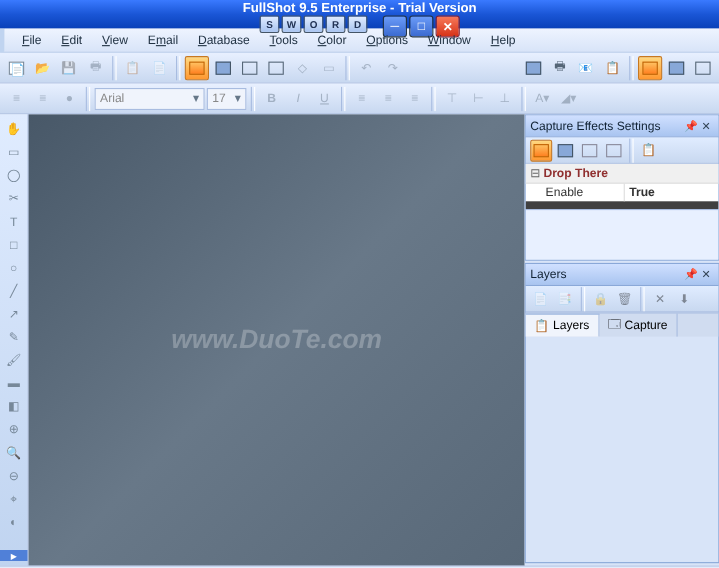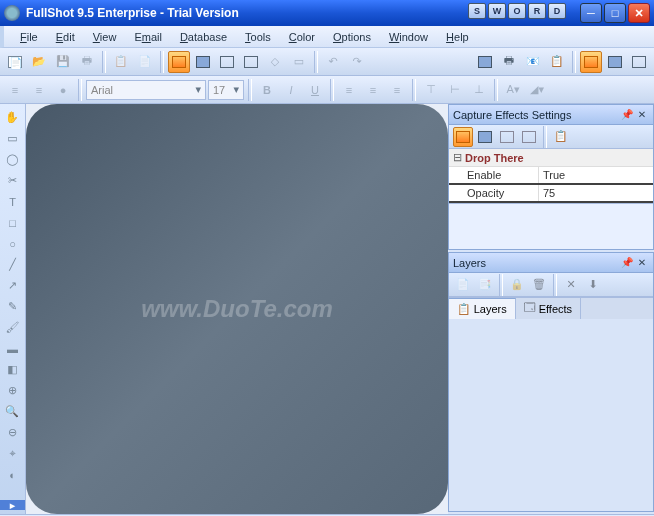--- a/index.html
+++ b/index.html
@@ -1,63 +1,63 @@
 <!DOCTYPE html>
 <html><head>
 <meta charset="utf-8">
 <style>
 * { margin: 0; padding: 0; box-sizing: border-box; font-family: Tahoma, Arial, sans-serif; font-size: 11px; }
 body { width: 654px; height: 516px; background: #e8eef8; overflow: hidden; }
 
-.titlebar { height: 26px; background: linear-gradient(to bottom, #3a7aff 0%, #1a56d6 50%, #0940b8 100%); display: flex; align-items: center; padding: 0 4px; color: white; }
+.titlebar { height: 26px; background: linear-gradient(to bottom, #3a7aff 0%, #1a56d6 50%, #0940b8 100%); display: flex; align-items: center; padding: 0 4px; color: white; flex-direction: column; }
 .titlebar-icon { width: 16px; height: 16px; background: radial-gradient(circle, #8bc 40%, #579 70%); border-radius: 50%; margin-right: 6px; }
 .titlebar-text { flex: 1; font-weight: bold; font-size: 12px; }
 .titlebar-btns { display: flex; gap: 2px; }
 .tb-sq { width: 18px; height: 16px; background: linear-gradient(to bottom, #e0ecff, #a8c4f0); border: 1px solid #456; border-radius: 2px; display: flex; align-items: center; justify-content: center; font-size: 9px; color: #235; font-weight: bold; cursor: pointer; }
 .tb-sys { width: 22px; height: 20px; border-radius: 3px; display: flex; align-items: center; justify-content: center; color: white; font-weight: bold; cursor: pointer; }
 .tb-min, .tb-max { background: linear-gradient(to bottom, #6b9cf8, #3a6ad0); border: 1px solid #234; }
 .tb-close { background: linear-gradient(to bottom, #f87a5a, #d63218); border: 1px solid #823; }
 
 .menubar { height: 22px; background: linear-gradient(to bottom, #eef4ff, #d8e4f8); border-bottom: 1px solid #b4c8e8; display: flex; align-items: center; padding: 0 8px; gap: 2px; border-left: 4px solid #c0d4f0; }
 .menu-item { padding: 2px 8px; cursor: pointer; color: #234; }
 .menu-item u { text-decoration: underline; }
 
 .toolbar { height: 28px; background: linear-gradient(to bottom, #e8f0ff, #c8d8f0); border-bottom: 1px solid #a8bce0; display: flex; align-items: center; padding: 0 4px; gap: 2px; }
 .tb-sep { width: 4px; height: 22px; border-left: 1px solid #a8bce0; border-right: 1px solid #fff; margin: 0 2px; }
 .tb-btn { width: 22px; height: 22px; border-radius: 2px; display: flex; align-items: center; justify-content: center; cursor: pointer; color: #567; }
 .tb-btn.active { background: linear-gradient(to bottom, #ffd880, #ff9830); border: 1px solid #c87820; }
 .tb-btn.disabled { opacity: 0.4; cursor: default; }
 .tb-combo { height: 20px; background: #f0f4fc; border: 1px solid #a8bce0; padding: 0 4px; display: flex; align-items: center; color: #888; }
-.font-combo { width: 120px; }
+.font-combo { width: 100px; }
 .size-combo { width: 36px; }
 
 .main { display: flex; height: 410px; }
 .left-tools { width: 26px; background: linear-gradient(to bottom, #e0ecff, #c0d4f0); border-right: 1px solid #a8bce0; display: flex; flex-direction: column; align-items: center; padding: 4px 0; gap: 2px; }
 .lt-btn { width: 20px; height: 19px; display: flex; align-items: center; justify-content: center; cursor: pointer; color: #789; border-radius: 2px; }
 .lt-expand { width: 100%; height: 10px; background: #5080d8; display: flex; align-items: center; justify-content: center; color: white; margin-top: auto; cursor: pointer; }
 
-.canvas { flex: 1; background: linear-gradient(135deg, #485868 0%, #687888 50%, #586878 100%); display: flex; align-items: center; justify-content: center; border-radius: 31px; }
+.canvas { flex: 1; background: linear-gradient(135deg, #485868 0%, #687888 50%, #586878 100%); display: flex; align-items: center; justify-content: center; }
 .watermark { color: rgba(255,255,255,0.25); font-size: 24px; font-weight: bold; font-style: italic; }
 
-.right-panels { width: 206px; background: #d8e4f8; display: flex; flex-direction: column; }
+.right-panels { width: 177px; background: #d8e4f8; display: flex; flex-direction: column; }
 .panel { border: 1px solid #8aa8d8; margin-bottom: 2px; display: flex; flex-direction: column; }
 .panel-header { height: 20px; background: linear-gradient(to bottom, #d0e0ff, #a8c4f0); display: flex; align-items: center; padding: 0 4px; color: #123; border-bottom: 1px solid #8aa8d8; }
 .panel-title { flex: 1; }
 .panel-pin, .panel-x { width: 14px; height: 14px; cursor: pointer; display: flex; align-items: center; justify-content: center; color: #345; font-size: 10px; }
 .panel-toolbar { height: 24px; background: linear-gradient(to bottom, #e0ecff, #c8d8f0); display: flex; align-items: center; padding: 0 4px; gap: 2px; border-bottom: 1px solid #a8bce0; }
 .pt-btn { width: 20px; height: 20px; border-radius: 2px; cursor: pointer; display: flex; align-items: center; justify-content: center; }
 .pt-btn.active { background: linear-gradient(to bottom, #ffd880, #ff9830); border: 1px solid #c87820; }
 
 .prop-grid { background: white; }
 .prop-cat { display: flex; align-items: center; background: #f0f0f0; padding: 2px 4px; border-bottom: 1px solid #ddd; }
 .prop-cat-exp { width: 12px; color: #666; cursor: pointer; }
 .prop-cat-name { font-weight: bold; color: #903030; }
-.prop-row { display: flex; border-bottom: 2px solid #404040; }
+.prop-row { display: flex; border-bottom: 7px solid #404040; }
 .prop-name { width: 90px; padding: 2px 4px 2px 18px; color: #333; border-right: 1px solid #ddd; }
-.prop-val { flex: 1; padding: 2px 4px; color: #333; }
+.prop-val { flex: 1; padding: 2px 4px; color: #333; font-weight: bold; }
 .prop-desc { height: 46px; background: #e8f0ff; border-top: 1px solid #a8bce0; }
 
 .layers-body { flex: 1; background: white; display: flex; align-items: center; justify-content: center; color: #888; font-style: italic; padding: 20px 10px; text-align: center; }
 .layers-tabs { height: 22px; background: #d0dcf0; display: flex; border-top: 1px solid #a8bce0; }
 .ltab { padding: 3px 8px; border-right: 1px solid #a8bce0; cursor: pointer; display: flex; align-items: center; gap: 3px; }
 .ltab.active { background: #f0f4fc; border-top: 1px solid #8aa8d8; }
 
 .bottom-toolbar { height: 26px; background: linear-gradient(to bottom, #e0ecff, #c0d4f0); border-top: 1px solid #a8bce0; display: flex; align-items: center; padding: 0 4px; gap: 4px; }
 
 .ico { width: 14px; height: 12px; display: inline-block; }
@@ -233,24 +233,20 @@
       </div>
       <div class="prop-grid">
         <div class="prop-cat">
           <span class="prop-cat-exp">⊟</span>
           <span class="prop-cat-name">Drop There</span>
         </div>
         <div class="prop-row">
           <div class="prop-name">Enable</div>
           <div class="prop-val">True</div>
         </div>
-        <div class="prop-row">
-          <div class="prop-name">Opacity</div>
-          <div class="prop-val">75</div>
-        </div>
       </div>
       <div class="prop-desc"></div>
     </div>
 
     <div class="panel" style="flex:1">
       <div class="panel-header">
         <span class="panel-title">Layers</span>
         <span class="panel-pin">📌</span>
         <span class="panel-x">✕</span>
       </div>
@@ -259,21 +255,21 @@
         <div class="pt-btn" style="opacity:.4">📑</div>
         <div class="tb-sep"></div>
         <div class="pt-btn" style="opacity:.4">🔒</div>
         <div class="pt-btn" style="opacity:.4">🗑</div>
         <div class="tb-sep"></div>
         <div class="pt-btn" style="opacity:.4">✕</div>
         <div class="pt-btn" style="opacity:.4">⬇</div>
       </div>
       <div class="layers-tabs">
         <div class="ltab active">📋<span>Layers</span></div>
-        <div class="ltab">🗔<span>Effects</span></div>
+        <div class="ltab">🗔<span>Capture</span></div>
       </div>
     </div>
   </div>
 </div>
 
 <div class="bottom-toolbar">
   
   
   
   

